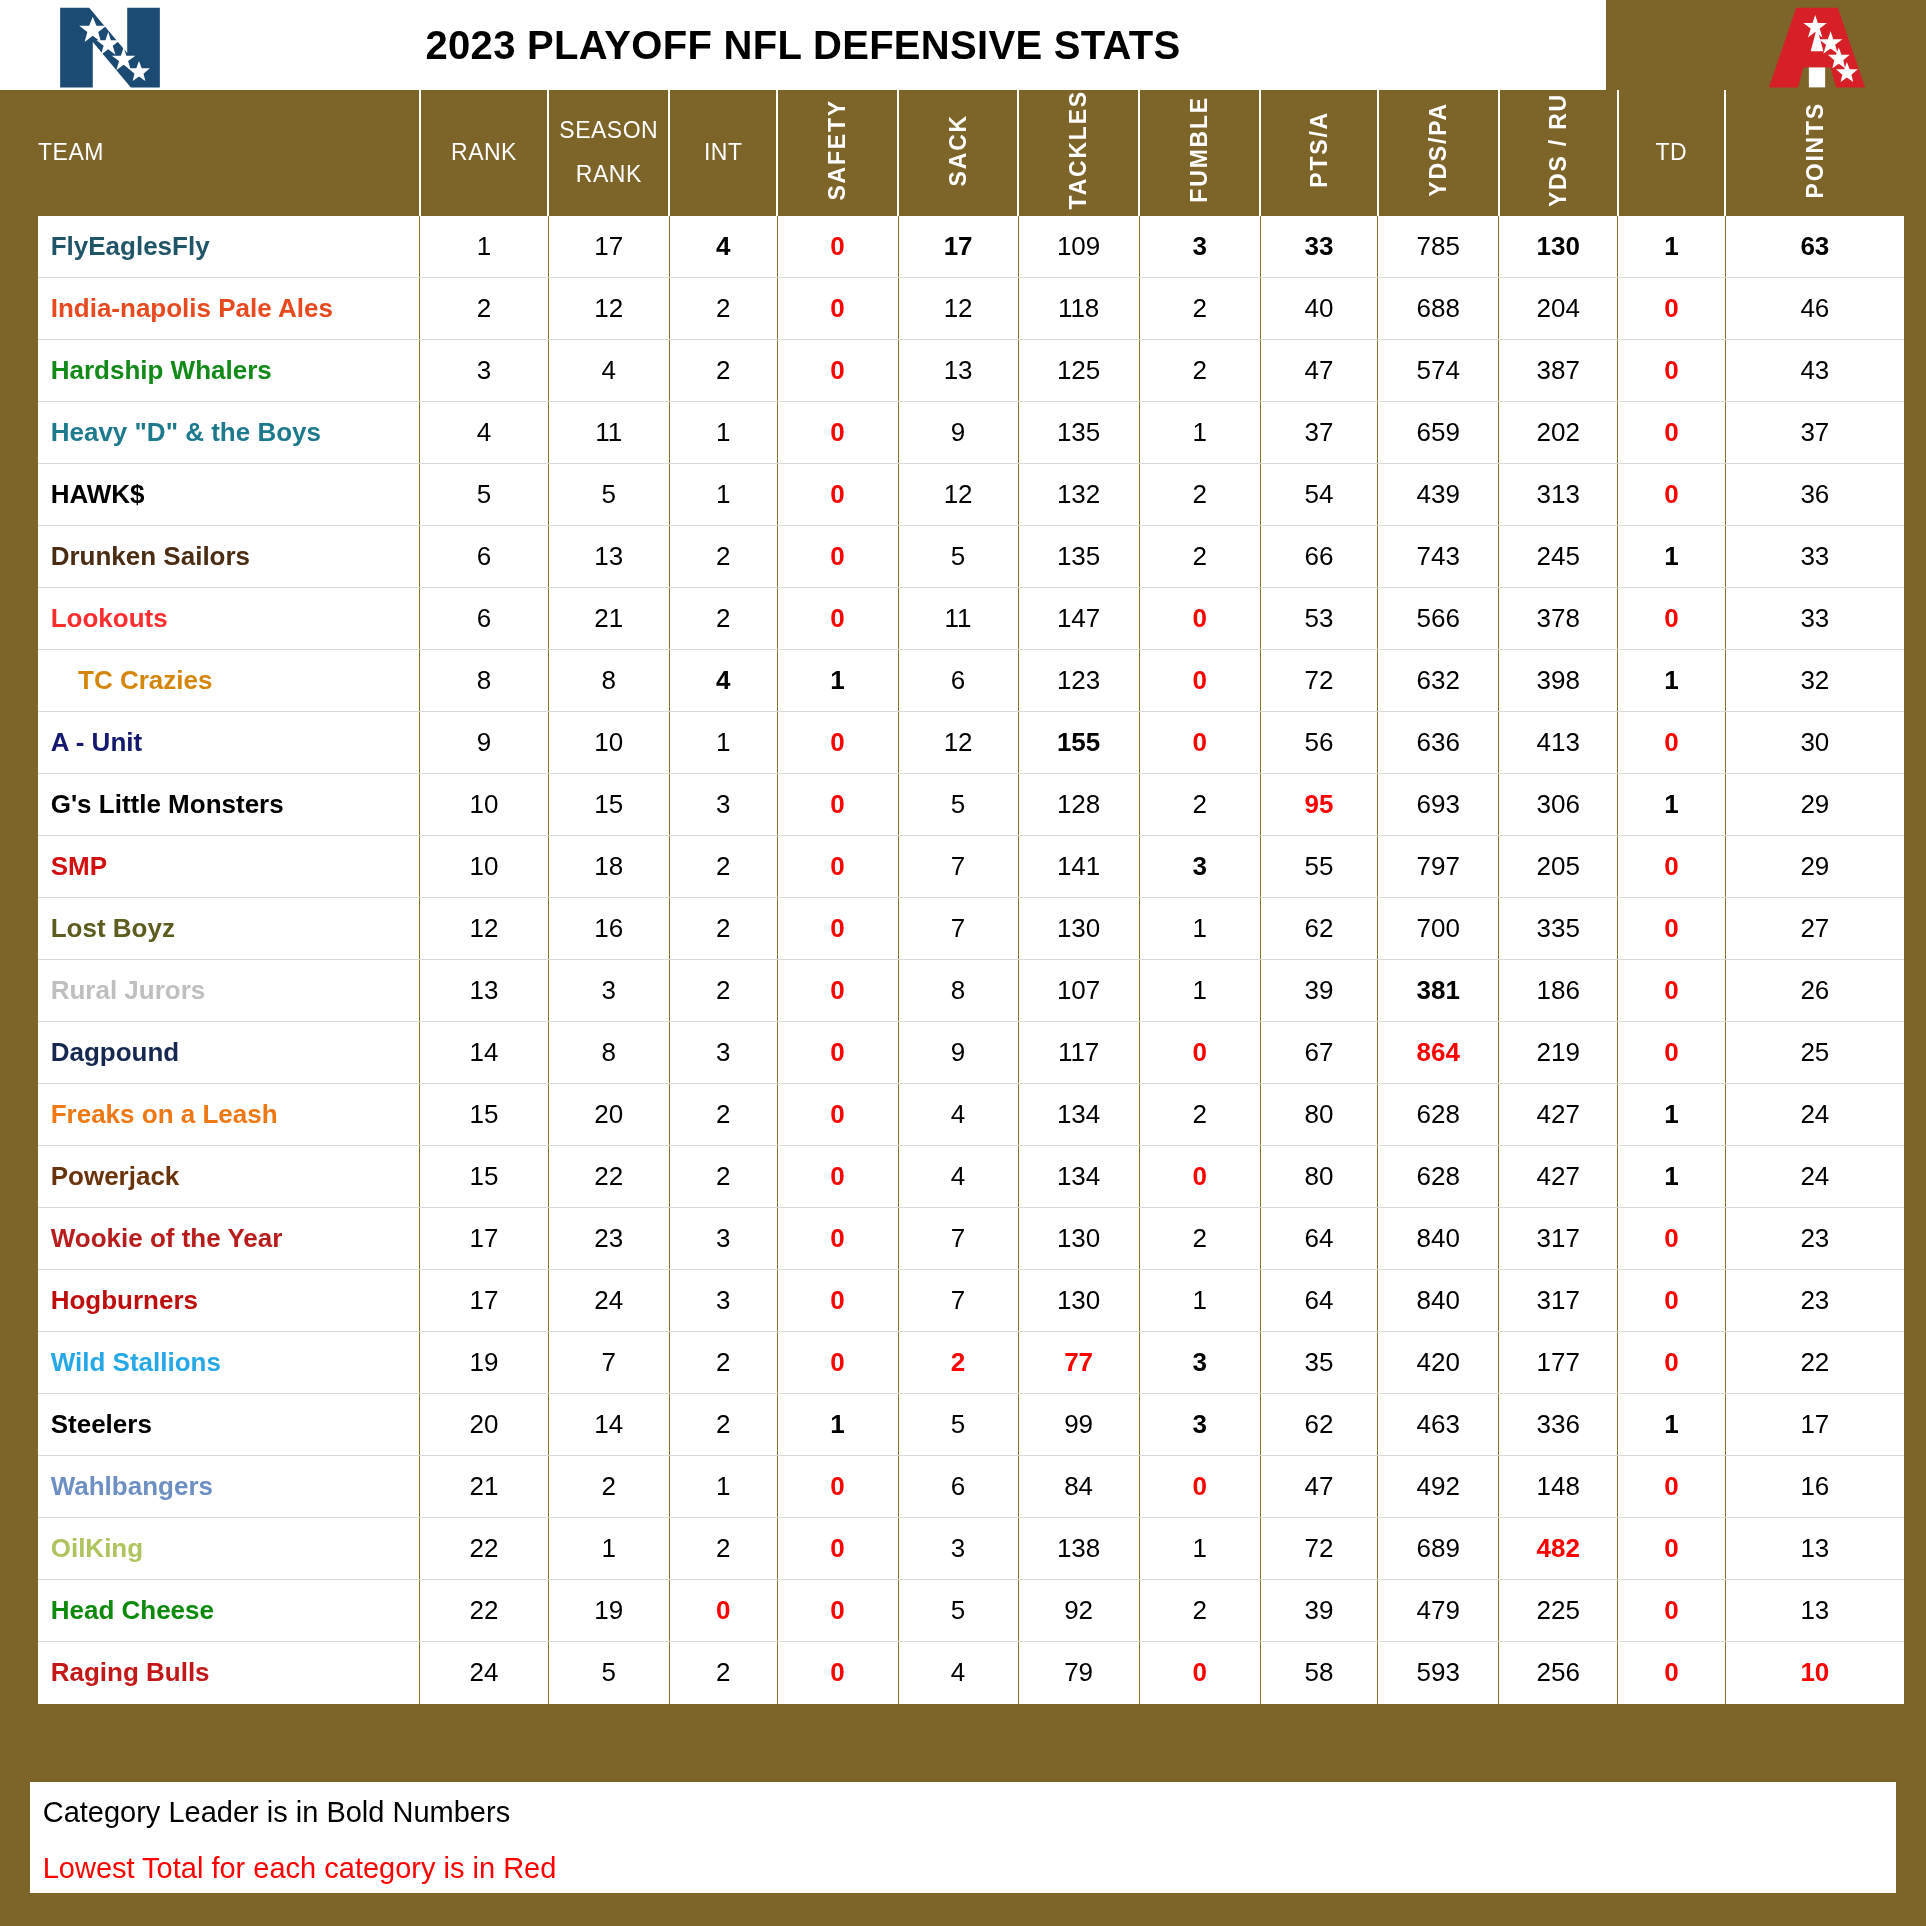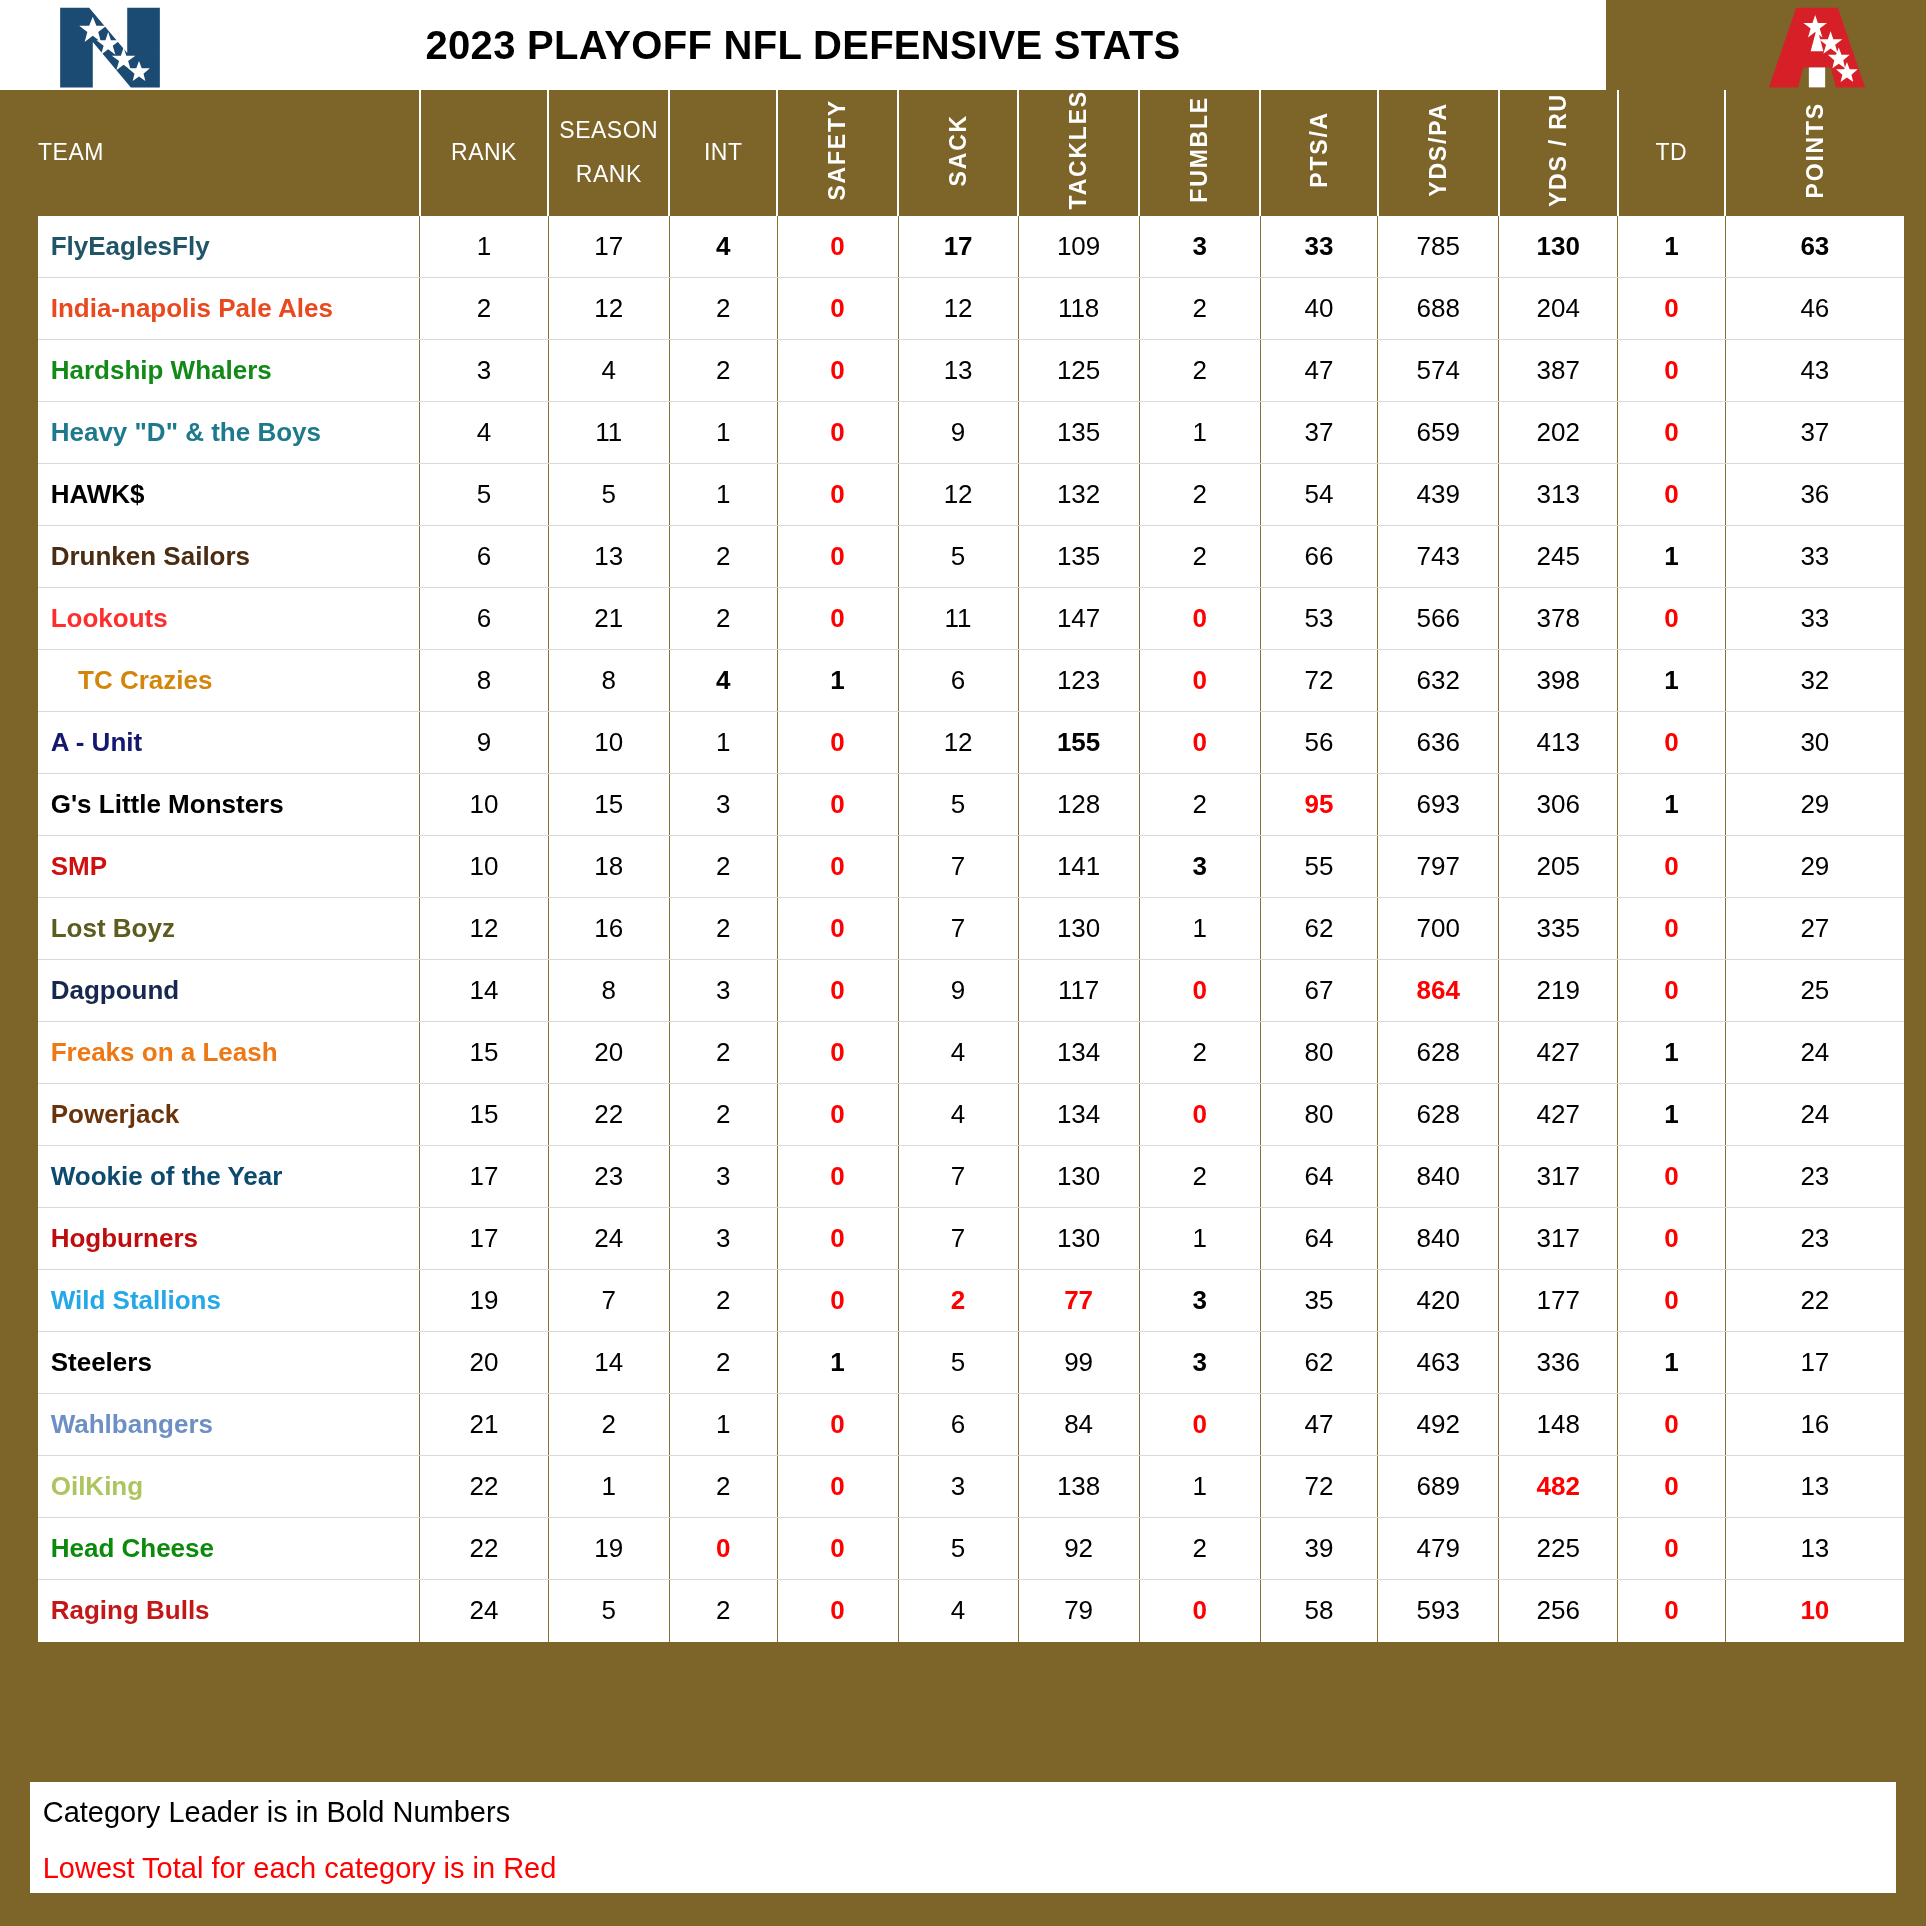--- a/index.html
+++ b/index.html
@@ -364,20 +364,35 @@
             <td>7</td>
             <td>130</td>
             <td>1</td>
             <td>62</td>
             <td>700</td>
             <td>335</td>
             <td class="r">0</td>
             <td class="last">27</td>
           </tr>
           <tr>
+            <td class="team" style="color: rgb(191, 191, 191);">Rural Jurors</td>
+            <td>13</td>
+            <td>3</td>
+            <td>2</td>
+            <td class="r">0</td>
+            <td>8</td>
+            <td>107</td>
+            <td>1</td>
+            <td>39</td>
+            <td class="b">381</td>
+            <td>186</td>
+            <td class="r">0</td>
+            <td class="last">26</td>
+          </tr>
+          <tr>
             <td class="team" style="color: rgb(22, 40, 79);">Dagpound</td>
             <td>14</td>
             <td>8</td>
             <td>3</td>
             <td class="r">0</td>
             <td>9</td>
             <td>117</td>
             <td class="r">0</td>
             <td>67</td>
             <td class="r">864</td>
@@ -409,21 +424,21 @@
             <td>4</td>
             <td>134</td>
             <td class="r">0</td>
             <td>80</td>
             <td>628</td>
             <td>427</td>
             <td class="b">1</td>
             <td class="last">24</td>
           </tr>
           <tr>
-            <td class="team" style="color: #0c4a6e;">Wookie of the Year</td>
+            <td class="team" style="color: #b91c1c;">Wookie of the Year</td>
             <td>17</td>
             <td>23</td>
             <td>3</td>
             <td class="r">0</td>
             <td>7</td>
             <td>130</td>
             <td>2</td>
             <td>64</td>
             <td>840</td>
             <td>317</td>

